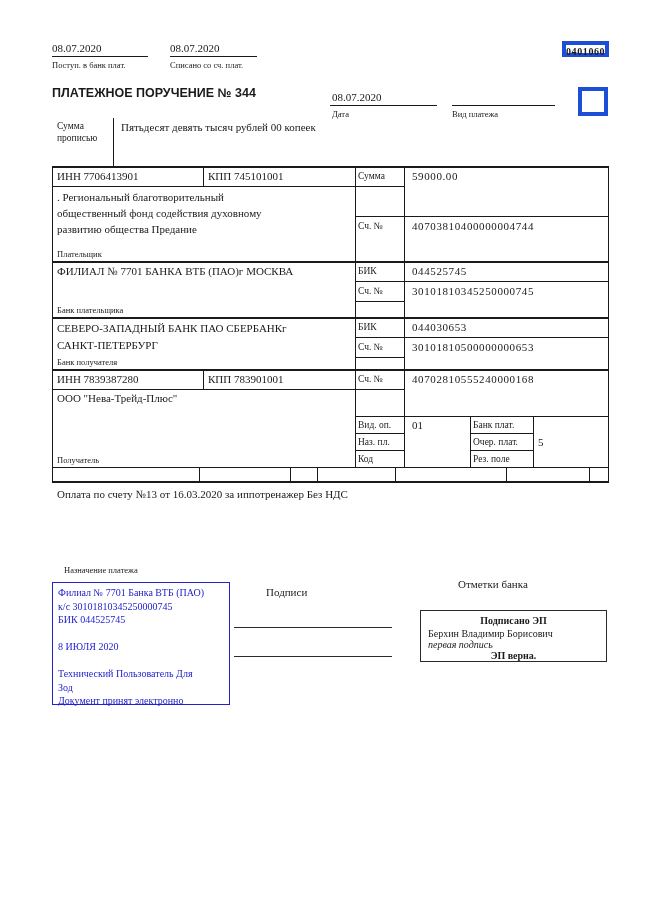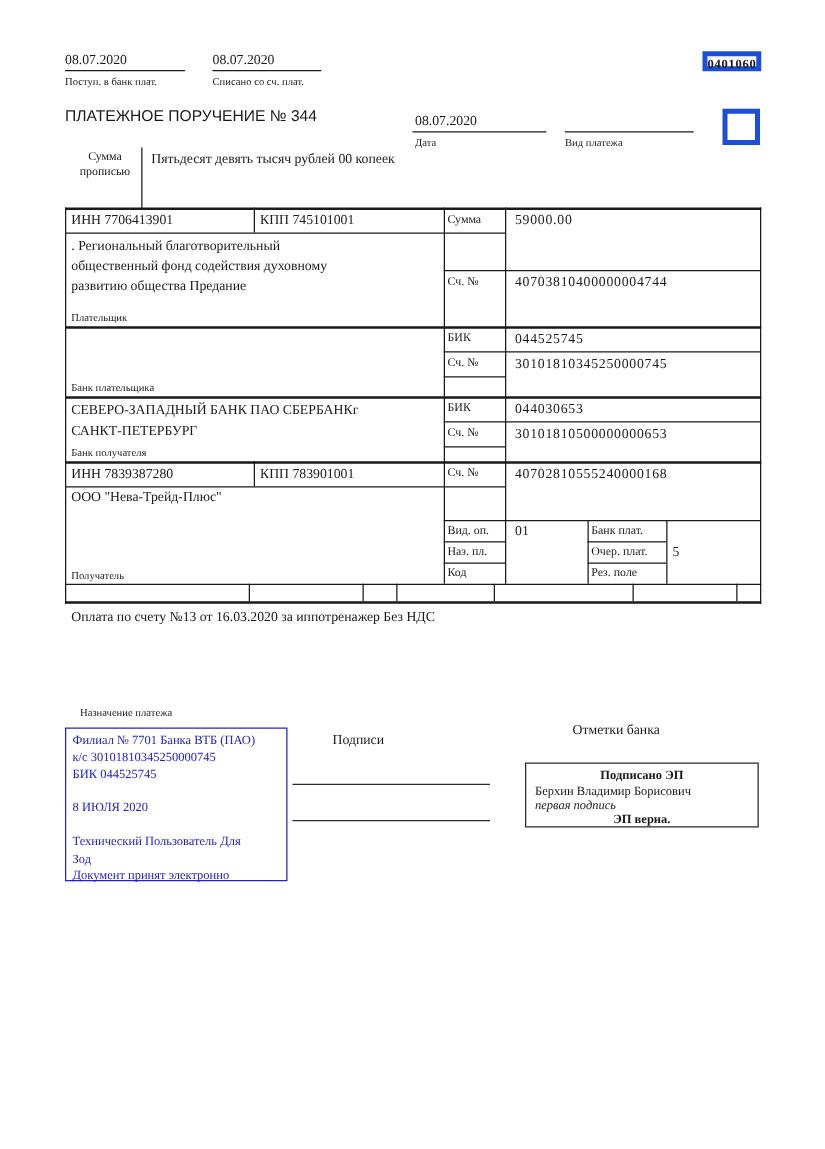--- a/index.html
+++ b/index.html
@@ -1,28 +1,28 @@
 <!DOCTYPE html>
 <html><head>
 <meta charset="utf-8">
 <style>
   html,body{margin:0;padding:0;background:#e8e8e8;}
   #page{position:relative;width:660px;height:919px;background:#ffffff;
         font-family:"Liberation Serif", serif;color:#1a1a1a;overflow:hidden;}
   .txt{position:absolute;font-size:11px;line-height:15px;white-space:nowrap;}
   .pre{white-space:pre-line;}
   .sm{font-size:8.5px;line-height:10px;}
-  .lbl{font-size:9.5px;line-height:12px;text-align:center;}
+  .lbl{font-size:9.5px;line-height:12px;}
   .num{letter-spacing:0.6px;}
   .hl{position:absolute;height:1px;background:#1a1a1a;}
   .hl2{position:absolute;height:2px;background:#1a1a1a;}
   .vl{position:absolute;width:1px;background:#1a1a1a;}
   .box{position:absolute;border:4px solid #1d4ed8;box-sizing:border-box;font-weight:bold;}
   .title{position:absolute;font-family:"Liberation Sans", sans-serif;
-         font-weight:normal;font-size:12.5px;white-space:nowrap;}
+         font-weight:bold;font-size:12.5px;white-space:nowrap;}
   .bluebox{position:absolute;left:52px;top:582px;width:178px;height:123px;
            border:1.5px solid #2222cc;box-sizing:border-box;}
   .bluetxt{position:absolute;left:5px;top:3px;color:#2222cc;font-size:10px;
            line-height:13.5px;white-space:pre-line;}
   .stamp{position:absolute;left:420px;top:610px;width:187px;height:52px;
          border:1px solid #2a2a2a;box-sizing:border-box;font-size:10px;}
   .stamp .c{text-align:center;}
   .b{font-weight:bold;}
   .i{font-style:italic;}
 </style>
@@ -95,20 +95,21 @@
   <div class="txt lbl" style="left:358px;top:170px">Сумма</div>
   <div class="txt num" style="left:412px;top:169px">59000.00</div>
 
   <div class="txt pre" style="left:57px;top:189px;line-height:16px;white-space:pre-line">. Региональный благотворительный
 общественный фонд содействия духовному
 развитию общества Предание</div>
   <div class="txt sm" style="left:57px;top:249px">Плательщик</div>
   <div class="txt lbl" style="left:358px;top:220px">Сч. №</div>
   <div class="txt num" style="left:412px;top:219px">40703810400000004744</div>
 
+  <div class="txt" style="left:57px;top:264px">ФИЛИАЛ № 7701 БАНКА ВТБ (ПАО)г МОСКВА</div>
   <div class="txt lbl" style="left:358px;top:265px">БИК</div>
   <div class="txt num" style="left:412px;top:264px">044525745</div>
   <div class="txt lbl" style="left:358px;top:285px">Сч. №</div>
   <div class="txt num" style="left:412px;top:284px">30101810345250000745</div>
   <div class="txt sm" style="left:57px;top:305px">Банк плательщика</div>
 
   <div class="txt pre" style="left:57px;top:320px;line-height:17px;white-space:pre-line">СЕВЕРО-ЗАПАДНЫЙ БАНК ПАО СБЕРБАНКг
 САНКТ-ПЕТЕРБУРГ</div>
   <div class="txt lbl" style="left:358px;top:321px">БИК</div>
   <div class="txt num" style="left:412px;top:320px">044030653</div>

